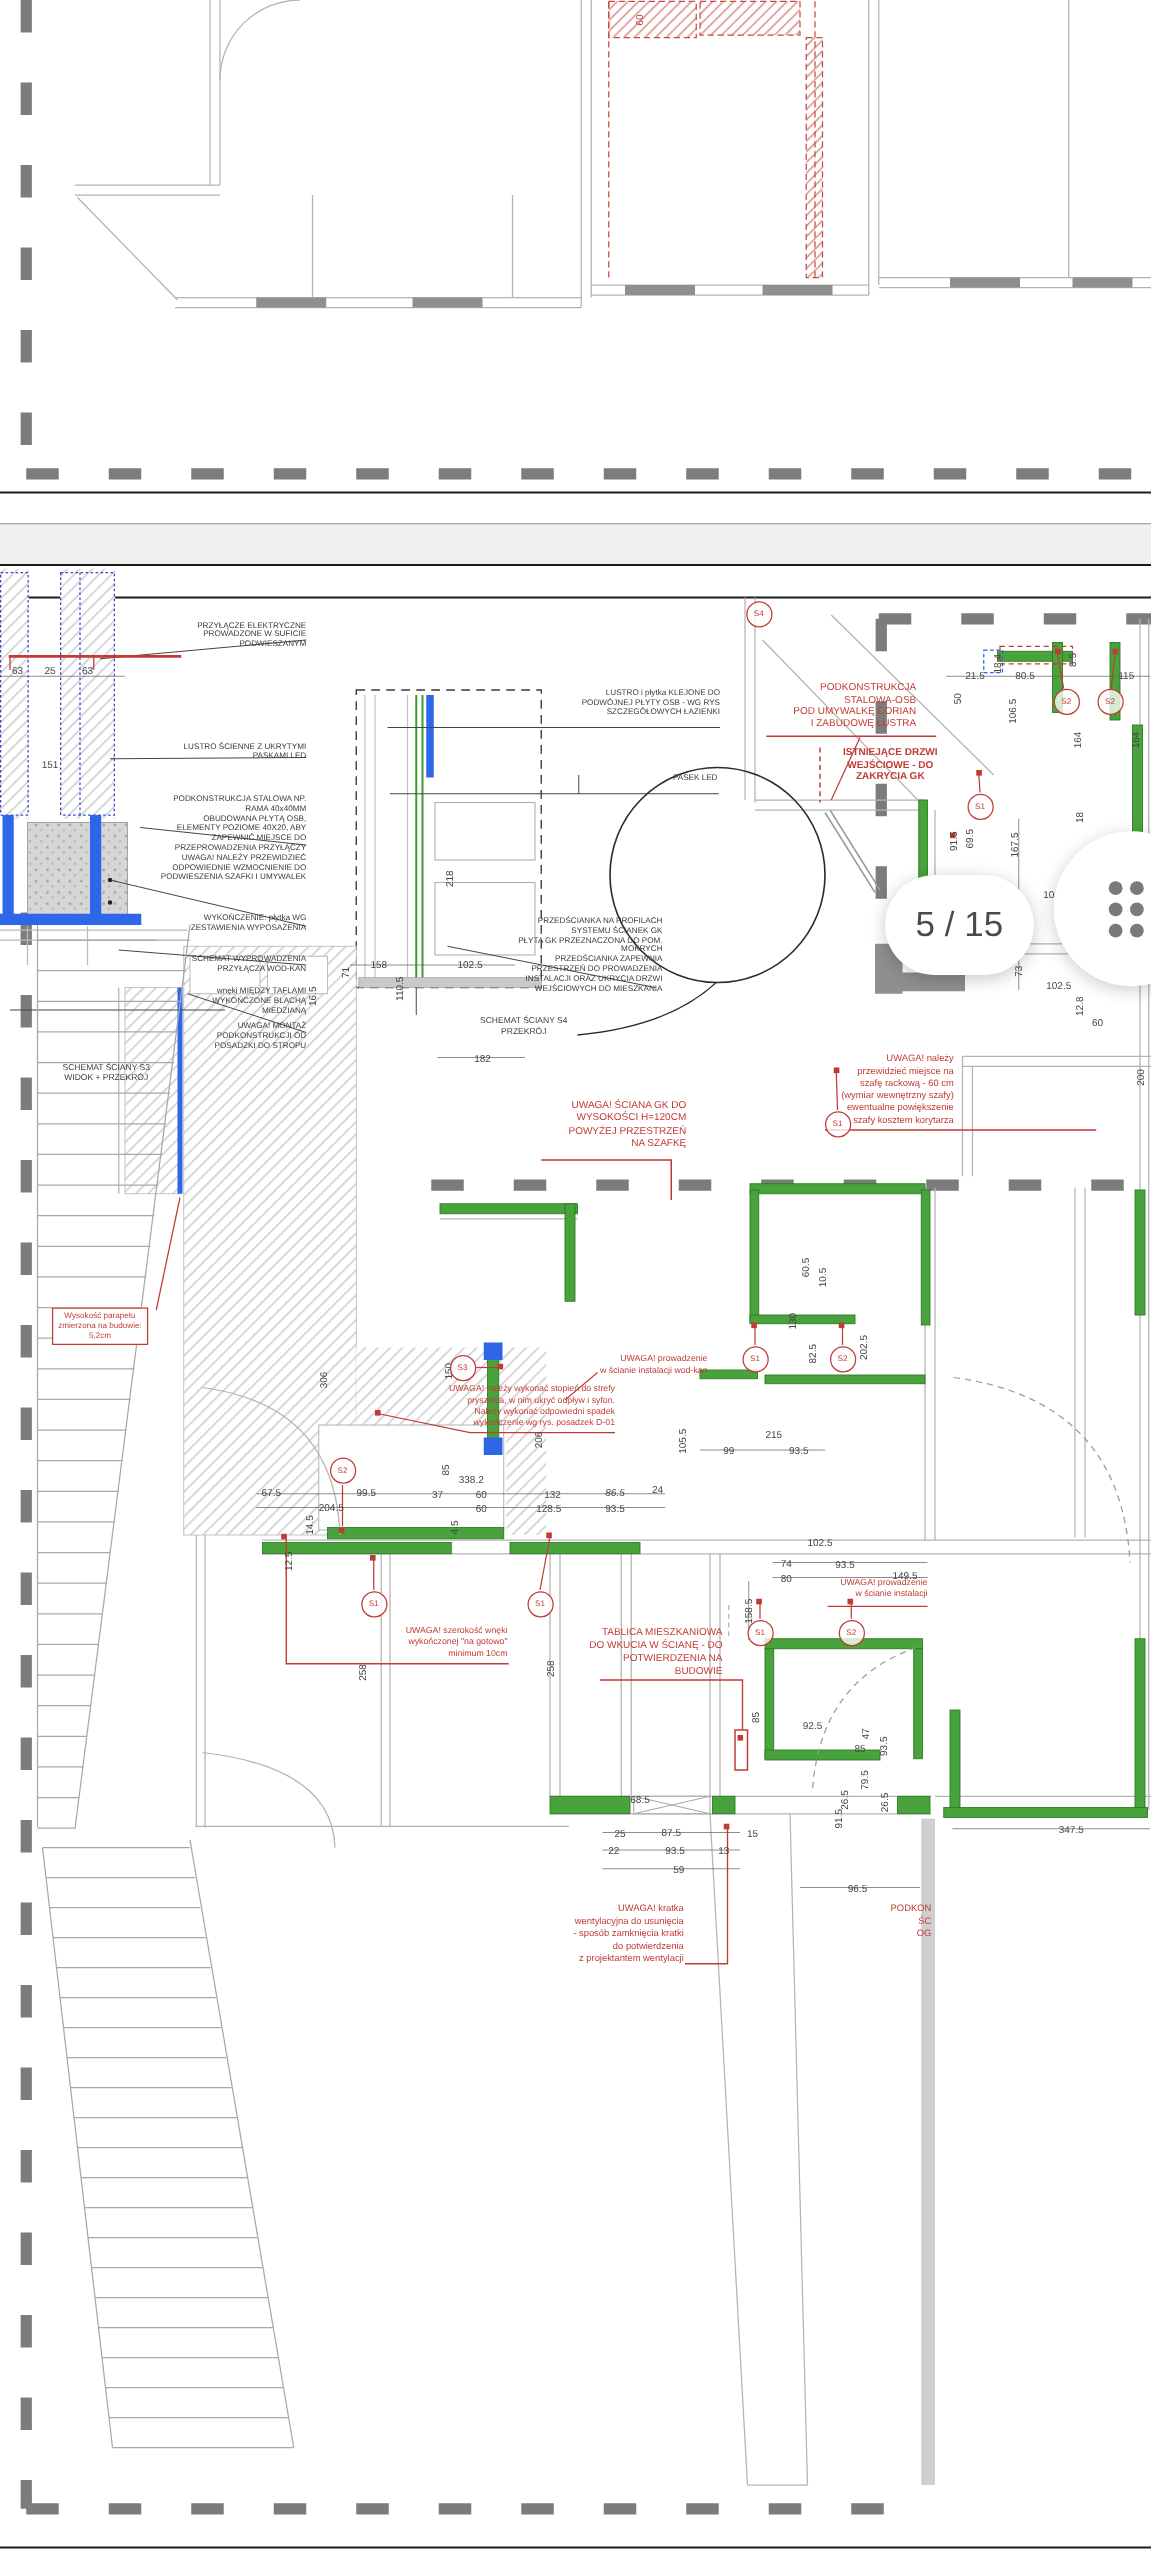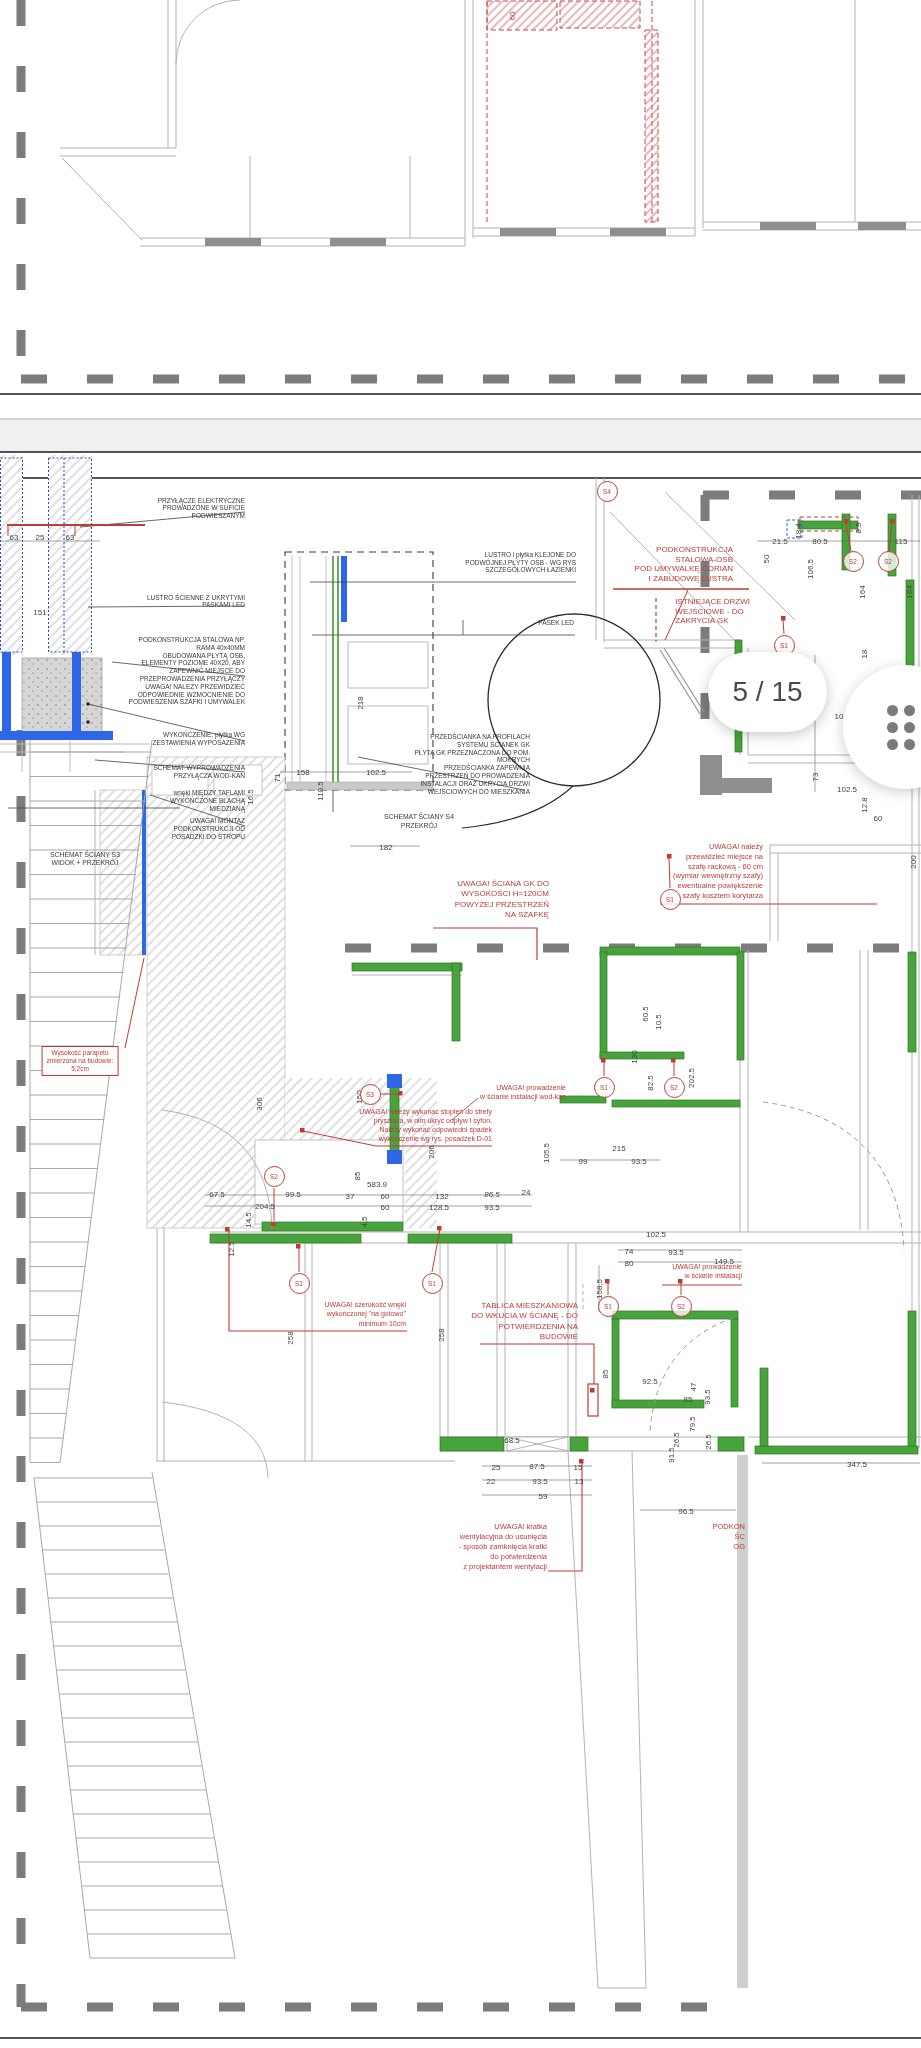--- a/index.html
+++ b/index.html
@@ -7,21 +7,21 @@
     font-family:"Liberation Sans", sans-serif;}
   svg{position:absolute;left:0;top:0;}
   #annotation-layer{position:absolute;left:0;top:0;width:921px;height:2048px;pointer-events:none;}
   .ann{position:absolute;white-space:nowrap;}
   .ann div{white-space:nowrap;}
   .ann.boxed{border:1.2px solid #c13b35;background:#fff;padding:2px 4px;}
   .dim{position:absolute;font-size:8px;color:#454545;white-space:nowrap;transform-origin:center;}
   .tag{position:absolute;width:21px;height:21px;border:1.2px solid #c13b35;border-radius:50%;
     color:#c13b35;font-size:6.5px;display:flex;align-items:center;justify-content:center;
     background:rgba(255,255,255,.78);box-sizing:border-box;}
-  .page-pill{position:absolute;left:708px;top:652px;width:119px;height:80px;background:#fff;
+  .page-pill{position:absolute;left:708px;top:700px;width:119px;height:80px;background:#fff;
     border-radius:40px;display:flex;align-items:center;justify-content:center;
     box-shadow:0 3px 14px rgba(0,0,0,.22);font-size:28px;color:#4a4a4a;z-index:30;}
   .grid-btn{position:absolute;left:843px;top:665px;width:124px;height:124px;border-radius:50%;
     background:#fff;box-shadow:0 3px 14px rgba(0,0,0,.20);z-index:30;display:flex;
     align-items:center;padding-left:44px;box-sizing:border-box;}
   .dots{display:grid;grid-template-columns:11px 11px;grid-auto-rows:11px;gap:6px;}
   .dots i{width:11px;height:11px;border-radius:50%;background:#7a7a7a;display:block;}
 </style>
 </head>
 <body>
@@ -459,21 +459,21 @@
       <div class="ann" style="color: rgb(58, 58, 58); font-size: 6.8px; line-height: 8.6px; top: 813px; left: 419px; transform: translateX(-50%); text-align: center;">
         <div>SCHEMAT ŚCIANY S4</div>
         <div>PRZEKRÓJ</div>
       </div>
       <div class="ann" style="color: rgb(193, 59, 53); font-size: 8px; line-height: 9.6px; top: 545px; right: 188px; text-align: right;">
         <div>PODKONSTRUKCJA</div>
         <div>STALOWA-OSB</div>
         <div>POD UMYWALKĘ CORIAN</div>
         <div>I ZABUDOWĘ LUSTRA</div>
       </div>
-      <div class="ann" style="color: rgb(193, 59, 53); font-size: 8px; line-height: 9.6px; top: 597px; right: 171px; text-align: left;">
+      <div class="ann" style="color: rgb(193, 59, 53); font-size: 8px; line-height: 9.6px; top: 597px; right: 171px; text-align: center; font-weight: bold;">
         <div>ISTNIEJĄCE DRZWI</div>
         <div>WEJŚCIOWE - DO</div>
         <div>ZAKRYCIA GK</div>
       </div>
       <div class="ann" style="color: rgb(193, 59, 53); font-size: 8px; line-height: 10.4px; top: 879px; right: 372px; text-align: right;">
         <div>UWAGA! ŚCIANA GK DO</div>
         <div>WYSOKOŚCI H=120CM</div>
         <div>POWYŻEJ PRZESTRZEŃ</div>
         <div>NA SZAFKĘ</div>
       </div>
@@ -555,21 +555,21 @@
       <span class="dim" style="left: 303px; top: 772px; transform: translate(-50%, -50%);">158</span>
       <span class="dim" style="left: 376px; top: 772px; transform: translate(-50%, -50%);">102.5</span>
       <span class="dim" style="left: 320px; top: 791px; transform: translate(-50%, -50%) rotate(-90deg);">110.5</span>
       <span class="dim" style="left: 277px; top: 778px; transform: translate(-50%, -50%) rotate(-90deg);">71</span>
       <span class="dim" style="left: 250px; top: 797px; transform: translate(-50%, -50%) rotate(-90deg);">16.5</span>
       <span class="dim" style="left: 386px; top: 847px; transform: translate(-50%, -50%);">182</span>
       <span class="dim" style="left: 259px; top: 1104px; transform: translate(-50%, -50%) rotate(-90deg);">306</span>
       <span class="dim" style="left: 359px; top: 1097px; transform: translate(-50%, -50%) rotate(-90deg);">150</span>
       <span class="dim" style="left: 357px; top: 1176px; transform: translate(-50%, -50%) rotate(-90deg);">85</span>
       <span class="dim" style="left: 431px; top: 1152px; transform: translate(-50%, -50%) rotate(-90deg);">206</span>
-      <span class="dim" style="left: 377px; top: 1184px; transform: translate(-50%, -50%);">583.9</span>
+      <span class="dim" style="left: 377px; top: 1184px; transform: translate(-50%, -50%);">338.2</span>
       <span class="dim" style="left: 217px; top: 1194px; transform: translate(-50%, -50%); text-align: center;">67.5</span>
       <span class="dim" style="left: 293px; top: 1194px; transform: translate(-50%, -50%);">99.5</span>
       <span class="dim" style="left: 350px; top: 1196px; transform: translate(-50%, -50%);">37</span>
       <span class="dim" style="left: 385px; top: 1196px; transform: translate(-50%, -50%);">60</span>
       <span class="dim" style="left: 442px; top: 1196px; transform: translate(-50%, -50%);">132</span>
       <span class="dim" style="left: 492px; top: 1194px; transform: translate(-50%, -50%); font-style: italic;">86.5</span>
       <span class="dim" style="left: 526px; top: 1192px; transform: translate(-50%, -50%);">24</span>
       <span class="dim" style="left: 265px; top: 1206px; transform: translate(-50%, -50%);">204.5</span>
       <span class="dim" style="left: 385px; top: 1207px; transform: translate(-50%, -50%);">60</span>
       <span class="dim" style="left: 439px; top: 1207px; transform: translate(-50%, -50%);">128.5</span>
@@ -598,21 +598,21 @@
       <span class="dim" style="left: 650px; top: 1381px; transform: translate(-50%, -50%);">92.5</span>
       <span class="dim" style="left: 688px; top: 1399px; transform: translate(-50%, -50%);">85</span>
       <span class="dim" style="left: 693px; top: 1387px; transform: translate(-50%, -50%) rotate(-90deg);">47</span>
       <span class="dim" style="left: 707px; top: 1397px; transform: translate(-50%, -50%) rotate(-90deg);">93.5</span>
       <span class="dim" style="left: 692px; top: 1424px; transform: translate(-50%, -50%) rotate(-90deg);">79.5</span>
       <span class="dim" style="left: 676px; top: 1440px; transform: translate(-50%, -50%) rotate(-90deg);">26.5</span>
       <span class="dim" style="left: 671px; top: 1455px; transform: translate(-50%, -50%) rotate(-90deg);">91.5</span>
       <span class="dim" style="left: 708px; top: 1442px; transform: translate(-50%, -50%) rotate(-90deg);">26.5</span>
       <span class="dim" style="left: 496px; top: 1467px; transform: translate(-50%, -50%);">25</span>
       <span class="dim" style="left: 537px; top: 1466px; transform: translate(-50%, -50%);">87.5</span>
-      <span class="dim" style="left: 578px; top: 1467px; transform: translate(-50%, -50%); text-align: right;">15</span>
+      <span class="dim" style="left: 602px; top: 1467px; transform: translate(-50%, -50%); text-align: right;">15</span>
       <span class="dim" style="left: 491px; top: 1481px; transform: translate(-50%, -50%);">22</span>
       <span class="dim" style="left: 540px; top: 1481px; transform: translate(-50%, -50%);">93.5</span>
       <span class="dim" style="left: 579px; top: 1481px; transform: translate(-50%, -50%);">13</span>
       <span class="dim" style="left: 512px; top: 1440px; transform: translate(-50%, -50%);">68.5</span>
       <span class="dim" style="left: 543px; top: 1496px; transform: translate(-50%, -50%);">59</span>
       <span class="dim" style="left: 686px; top: 1511px; transform: translate(-50%, -50%);">96.5</span>
       <span class="dim" style="left: 857px; top: 1464px; transform: translate(-50%, -50%);">347.5</span>
       <div class="tag" style="left: 596.5px; top: 480.5px;">S4</div>
       <div class="tag" style="left: 842.5px; top: 550.5px;">S2</div>
       <div class="tag" style="left: 877.5px; top: 550.5px;">S2</div>

